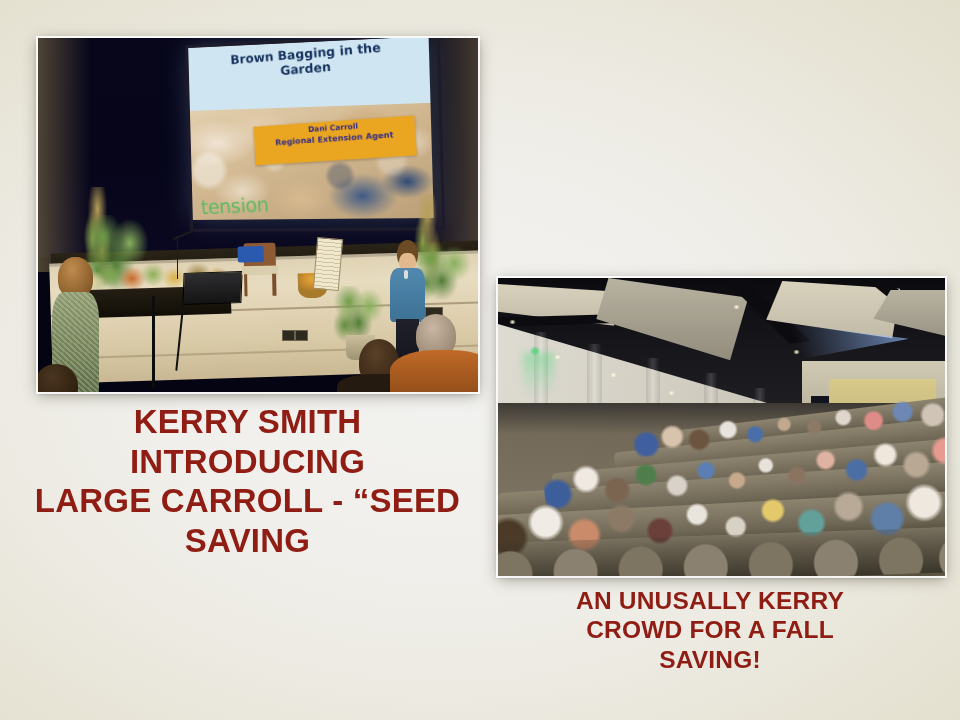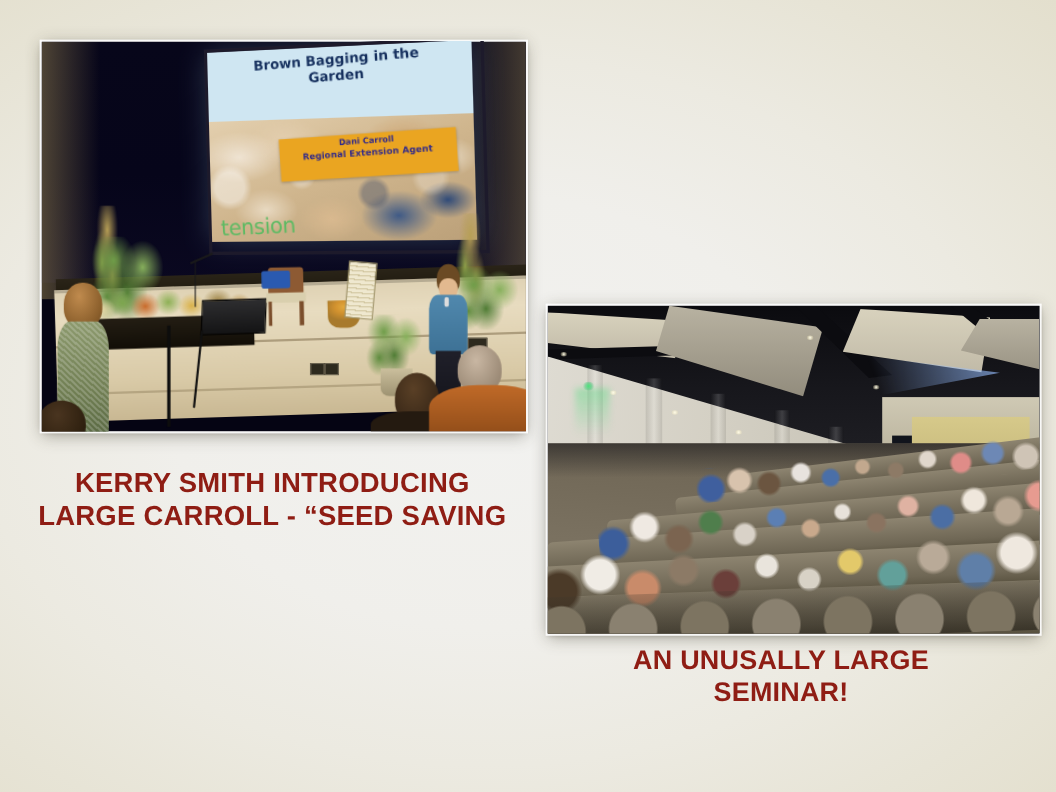--- a/index.html
+++ b/index.html
@@ -375,22 +375,22 @@
   .caption{
     position:absolute;
     font-family:"Liberation Sans", sans-serif;
     font-weight:bold;
     color:#8f1d14;
     text-align:center;
     line-height:1.20;
     letter-spacing:.2px;
   }
   #caption-stage{
-    left:20px; top:424px; width:455px;
-    font-size:25px;
+    left:20px; top:402px; width:455px;
+    font-size:33px;
   }
   #caption-crowd{
     left:500px; top:586px; width:420px;
     font-size:24.5px;
   }
 </style>
 </head>
 <body>
 
 <div id="slide">
@@ -586,17 +586,18 @@
           linear-gradient(180deg, rgba(60,55,44,.25), rgba(40,36,28,.65));"></div>
     </div>
   </div>
 
   <div class="caption" id="caption-stage">
     <div>KERRY SMITH INTRODUCING</div>
     <div>LARGE CARROLL - “SEED SAVING</div>
   </div>
 
   <div class="caption" id="caption-crowd">
-    <div>AN UNUSALLY LARGE</div>
-    <div>SEMINAR!</div>
+    <div>AN UNUSALLY KERRY</div>
+    <div>CROWD FOR A FALL</div>
+    <div>SAVING!</div>
   </div>
 
 </div>
 
 </body></html>

